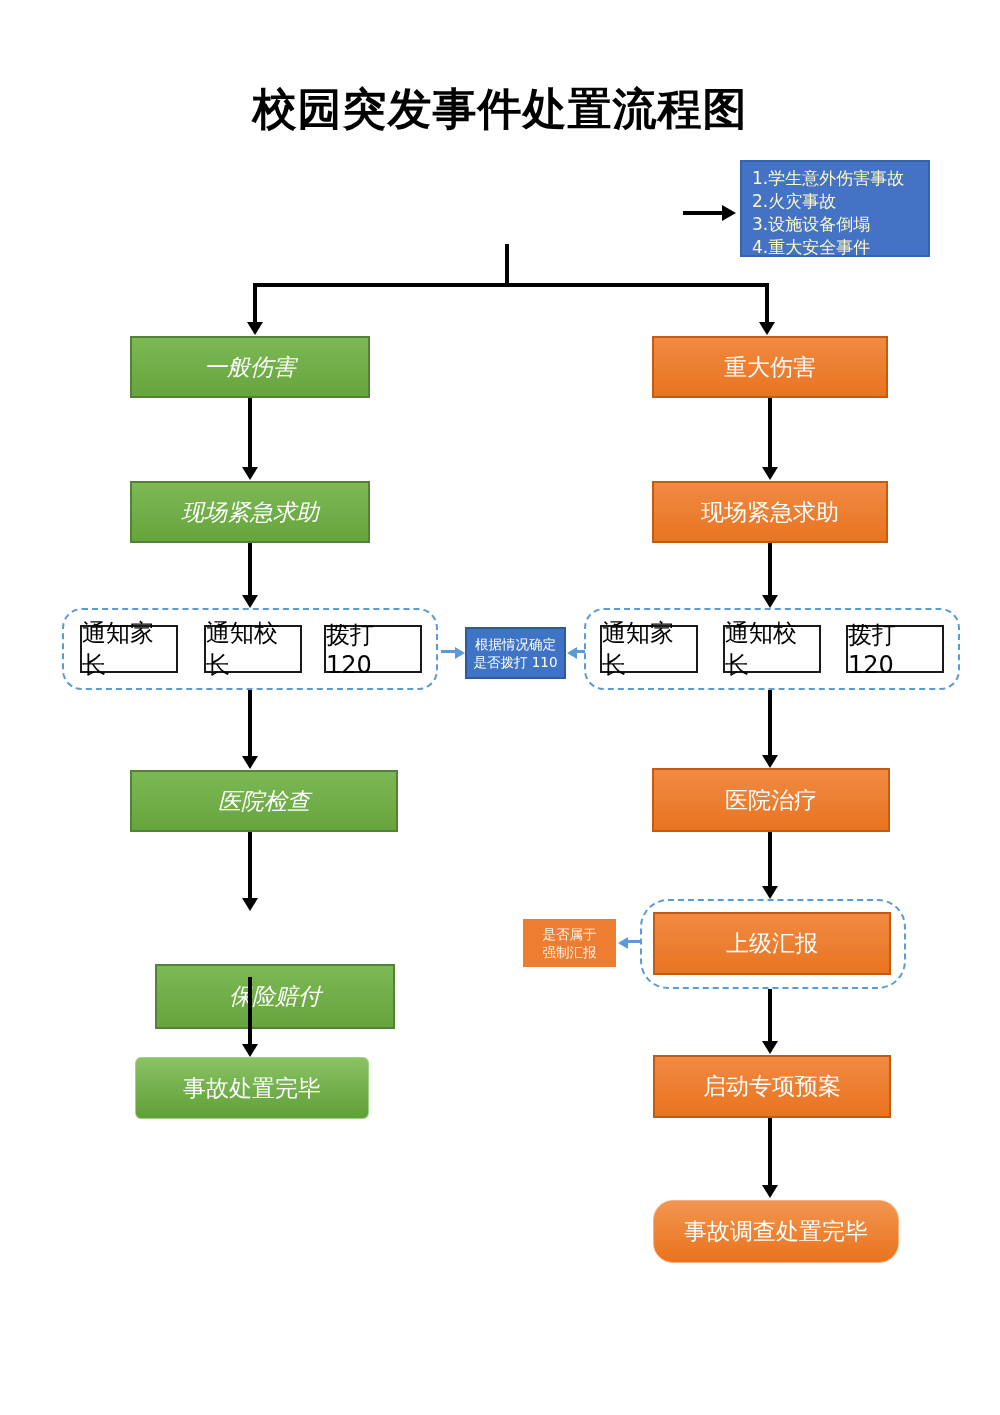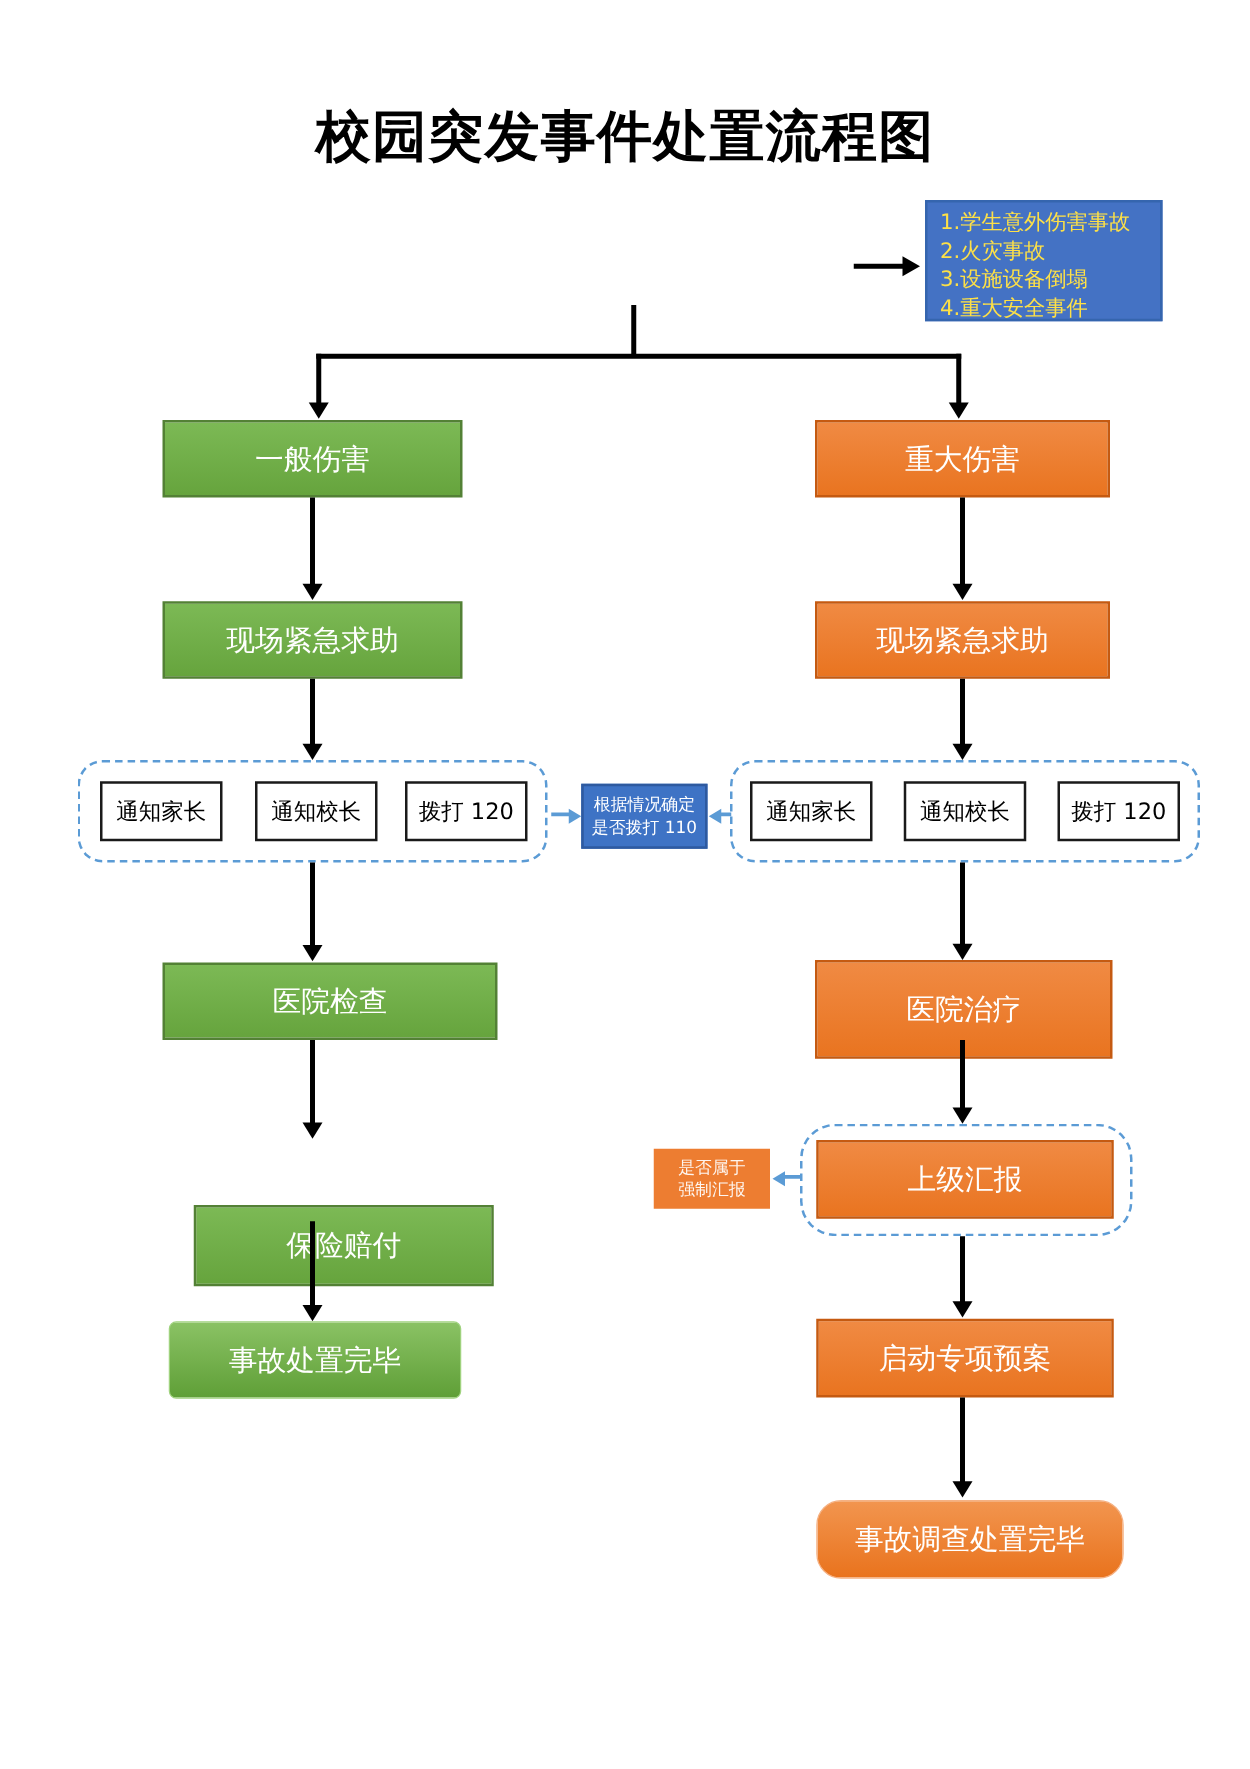--- a/index.html
+++ b/index.html
@@ -6,35 +6,35 @@
   body{font-family:"DejaVu Sans","Liberation Sans",sans-serif;}
   #canvas{position:relative;width:1000px;height:1415px;background:#ffffff;overflow:hidden;margin:0 auto;}
 
   .title{position:absolute;top:80px;left:0;width:100%;text-align:center;
          font-size:44px;font-weight:700;color:#000;letter-spacing:1px;}
 
   .node{position:absolute;box-sizing:border-box;display:flex;align-items:center;justify-content:center;
         color:#ffffff;font-size:23px;text-align:center;}
   .node-yellow{background:linear-gradient(180deg,#ffc81e 0%,#fcbb00 100%);border:2px solid #e3a800;
                font-size:26px;font-weight:600;}
-  .node-green{background:linear-gradient(180deg,#7cb955 0%,#66a43d 100%);border:2px solid #538135;}
+  .node-green{background:linear-gradient(180deg,#7cb955 0%,#66a43d 100%);border:2px solid #538135;font-style:italic;}
   .node-orange{background:linear-gradient(180deg,#f08a43 0%,#e97420 100%);border:2px solid #c55a11;}
   .node-rounded-green{background:linear-gradient(180deg,#8ac264 0%,#5f9f37 100%);
                       border:1px solid #9fd27e;border-radius:6px;}
   .node-rounded-orange{background:linear-gradient(180deg,#f2954f 0%,#e9731d 100%);
                        border:1px solid #f5b183;border-radius:20px;}
   .node-blue{background:#3e73c5;border:2px solid #2e5aa0;}
   .list-blue{position:absolute;box-sizing:border-box;background:#4472c4;border:2px solid #3565ae;
-             color:#fde047;font-size:17px;line-height:23px;padding:5px 8px 4px 10px;text-align:left;}
+             color:#fef9c3;font-size:17px;line-height:23px;padding:5px 8px 4px 10px;text-align:left;}
 
   .dashed-group{position:absolute;box-sizing:border-box;border:2px dashed #5b9bd5;border-radius:20px;}
   .dashed-report{position:absolute;box-sizing:border-box;border:2px dashed #5b9bd5;border-radius:28px;}
 
   .white-sub{position:absolute;box-sizing:border-box;background:#ffffff;border:2px solid #1a1a1a;
-             display:flex;align-items:center;justify-content:center;color:#000;font-size:18px;}
+             display:flex;align-items:center;justify-content:center;color:#000;font-size:24px;}
 
   .decision{position:absolute;box-sizing:border-box;display:flex;flex-direction:column;align-items:center;
             justify-content:center;color:#fff;font-size:13.5px;line-height:18px;text-align:center;}
   .note{position:absolute;box-sizing:border-box;background:#ed7d31;display:flex;flex-direction:column;
         align-items:center;justify-content:center;color:rgba(255,255,255,0.92);
         font-size:13.5px;line-height:18px;text-align:right;}
 
   .stem-v{position:absolute;width:4px;background:#000;}
   .stem-h{position:absolute;height:4px;background:#000;}
   .head-down{position:absolute;width:0;height:0;border-left:8px solid transparent;
@@ -108,21 +108,21 @@
   <div class="bhead-right" style="left:455px;top:647px;"></div>
   <div class="bhead-left" style="left:567px;top:647px;"></div>
   <div class="bstem-h" style="left:576px;top:650px;width:9px;"></div>
 
   <div class="stem-v" style="left:248px;top:690px;height:67px;"></div>
   <div class="head-down" style="left:242px;top:756px;"></div>
   <div class="stem-v" style="left:768px;top:690px;height:66px;"></div>
   <div class="head-down" style="left:762px;top:755px;"></div>
 
   <div class="node node-green" style="left:130px;top:770px;width:268px;height:62px;">医院检查</div>
-  <div class="node node-orange" style="left:652px;top:768px;width:238px;height:79px;">医院治疗</div>
+  <div class="node node-orange" style="left:652px;top:768px;width:238px;height:64px;">医院治疗</div>
 
   <div class="stem-v" style="left:248px;top:832px;height:67px;"></div>
   <div class="head-down" style="left:242px;top:898px;"></div>
   <div class="stem-v" style="left:768px;top:832px;height:55px;"></div>
   <div class="head-down" style="left:762px;top:886px;"></div>
 
   <div class="node node-green" style="left:130px;top:964px;width:240px;height:65px;margin-left:25px;">保险赔付</div>
 
   <div class="dashed-report" style="left:640px;top:899px;width:266px;height:90px;"></div>
   <div class="node node-orange" style="left:653px;top:912px;width:238px;height:63px;">上级汇报</div>

